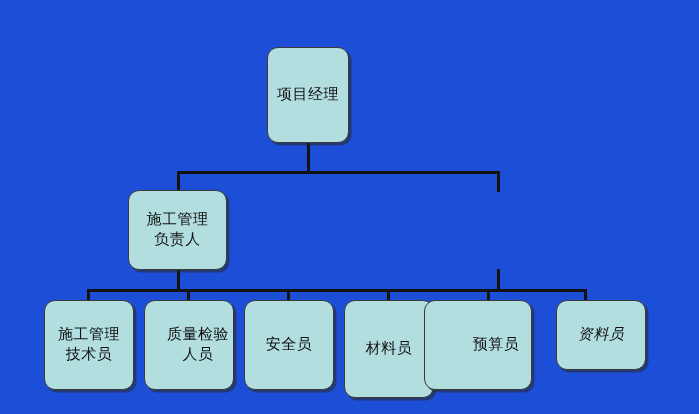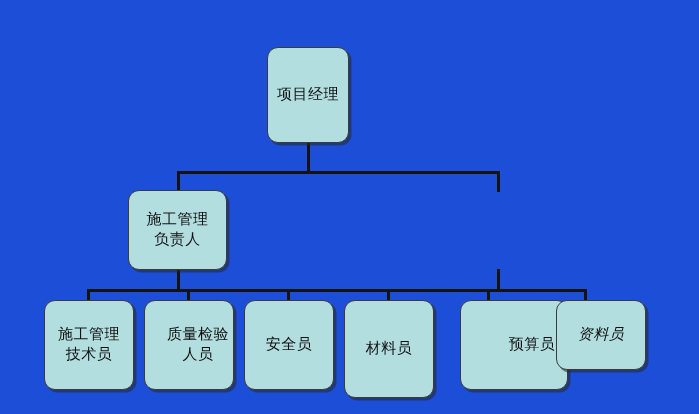--- a/index.html
+++ b/index.html
@@ -92,20 +92,20 @@
   <div class="node leaf" style="left:144px; top:300px; width:90px; height:90px;padding-left:18px;">
     <span class="node-label">质量检验
 人员</span>
   </div>
   <div class="node leaf" style="left:244px; top:300px; width:90px; height:90px;">
     <span class="node-label">安全员</span>
   </div>
   <div class="node leaf" style="left:344px; top:300px; width:90px; height:98px;">
     <span class="node-label">材料员</span>
   </div>
-  <div class="node leaf" style="left:460px; top:300px; width:108px; height:90px;padding-left:36px;">
+  <div class="node leaf" style="left:424px; top:300px; width:108px; height:90px;padding-left:36px;">
     <span class="node-label">预算员</span>
   </div>
   <div class="node leaf" style="left:556px; top:300px; width:90px; height:70px;font-style:italic;">
     <span class="node-label">资料员</span>
   </div>
 
 </div>
 
 </body></html>

